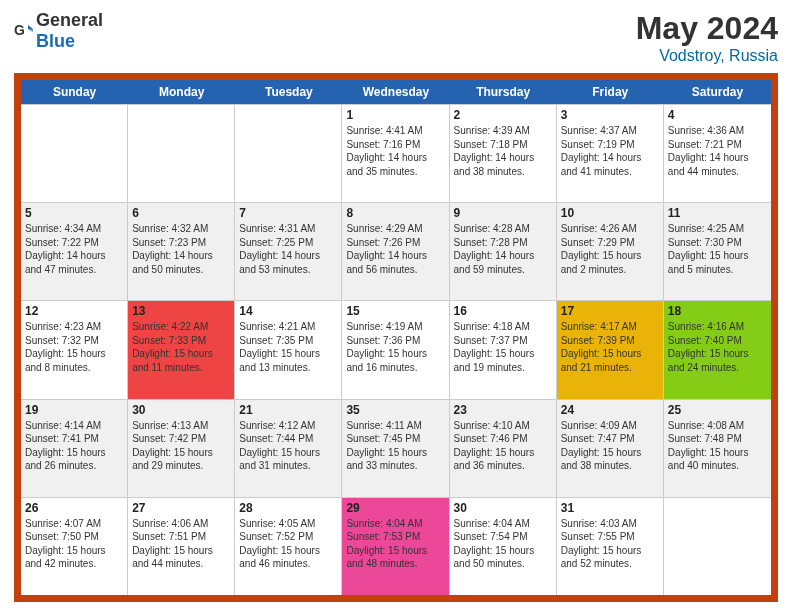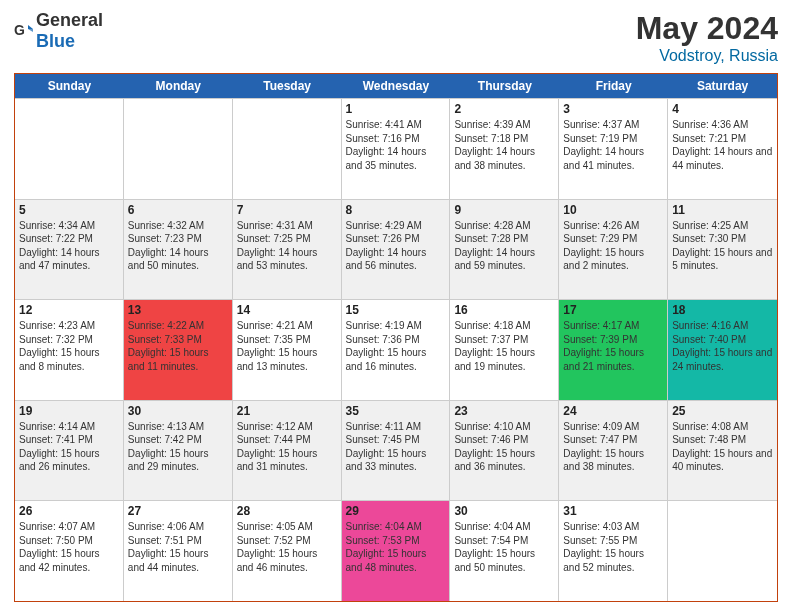--- a/index.html
+++ b/index.html
@@ -41,21 +41,21 @@
       color: #333;
     }
     .title-location {
       font-size: 16px;
       color: #0369a1;
     }
     .calendar {
       flex: 1;
       display: flex;
       flex-direction: column;
-      border: 1px solid #c2410c;
+      border: 7px solid #c2410c;
     }
     .cal-header {
       display: grid;
       grid-template-columns: repeat(7, 1fr);
       background: #2563b0;
     }
     .cal-header-cell {
       color: #fff;
       font-size: 12px;
       font-weight: bold;
@@ -249,28 +249,28 @@
 Daylight: 15 hours
 and 16 minutes.</div>
           </div>
           <div class="cal-cell" style="background: rgb(255, 255, 255);">
             <div class="day-num">16</div>
             <div class="cell-info">Sunrise: 4:18 AM
 Sunset: 7:37 PM
 Daylight: 15 hours
 and 19 minutes.</div>
           </div>
-          <div class="cal-cell" style="background: #22c55e;">
+          <div class="cal-cell" style="background: #eab308;">
             <div class="day-num">17</div>
             <div class="cell-info">Sunrise: 4:17 AM
 Sunset: 7:39 PM
 Daylight: 15 hours
 and 21 minutes.</div>
           </div>
-          <div class="cal-cell" style="background: #14b8a6;">
+          <div class="cal-cell" style="background: #84cc16;">
             <div class="day-num">18</div>
             <div class="cell-info">Sunrise: 4:16 AM
 Sunset: 7:40 PM
 Daylight: 15 hours
 and 24 minutes.</div>
           </div>
         </div>
         <div class="cal-row">
           <div class="cal-cell shaded" style="background: rgb(240, 240, 240);">
             <div class="day-num">19</div>

